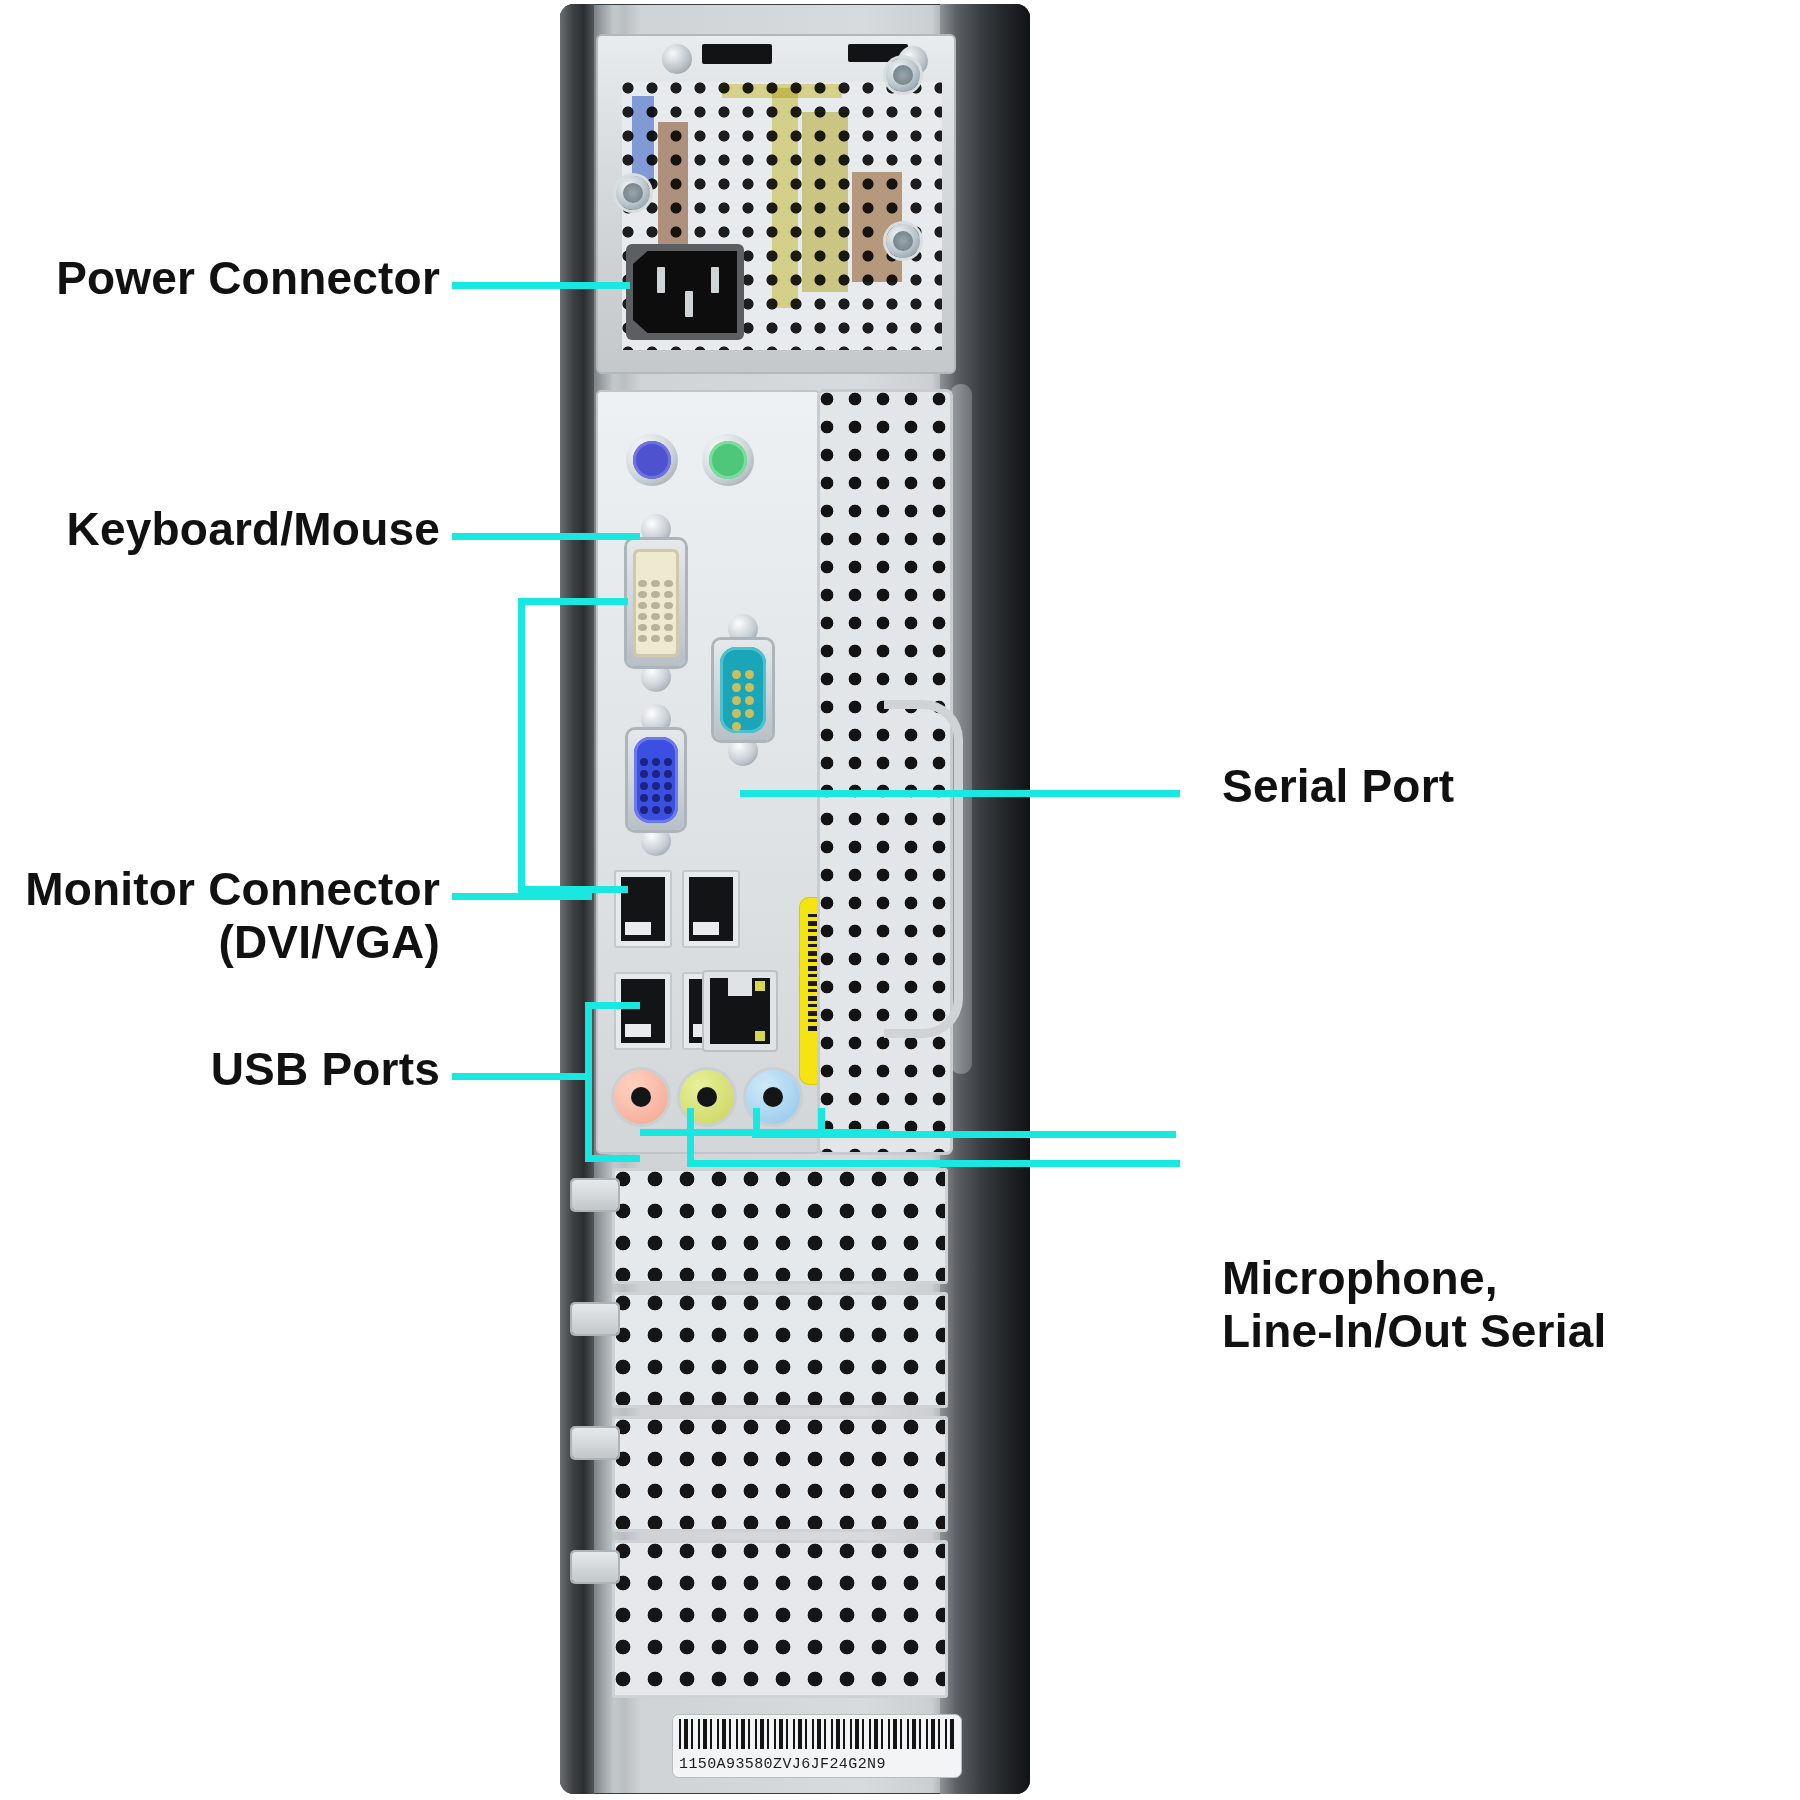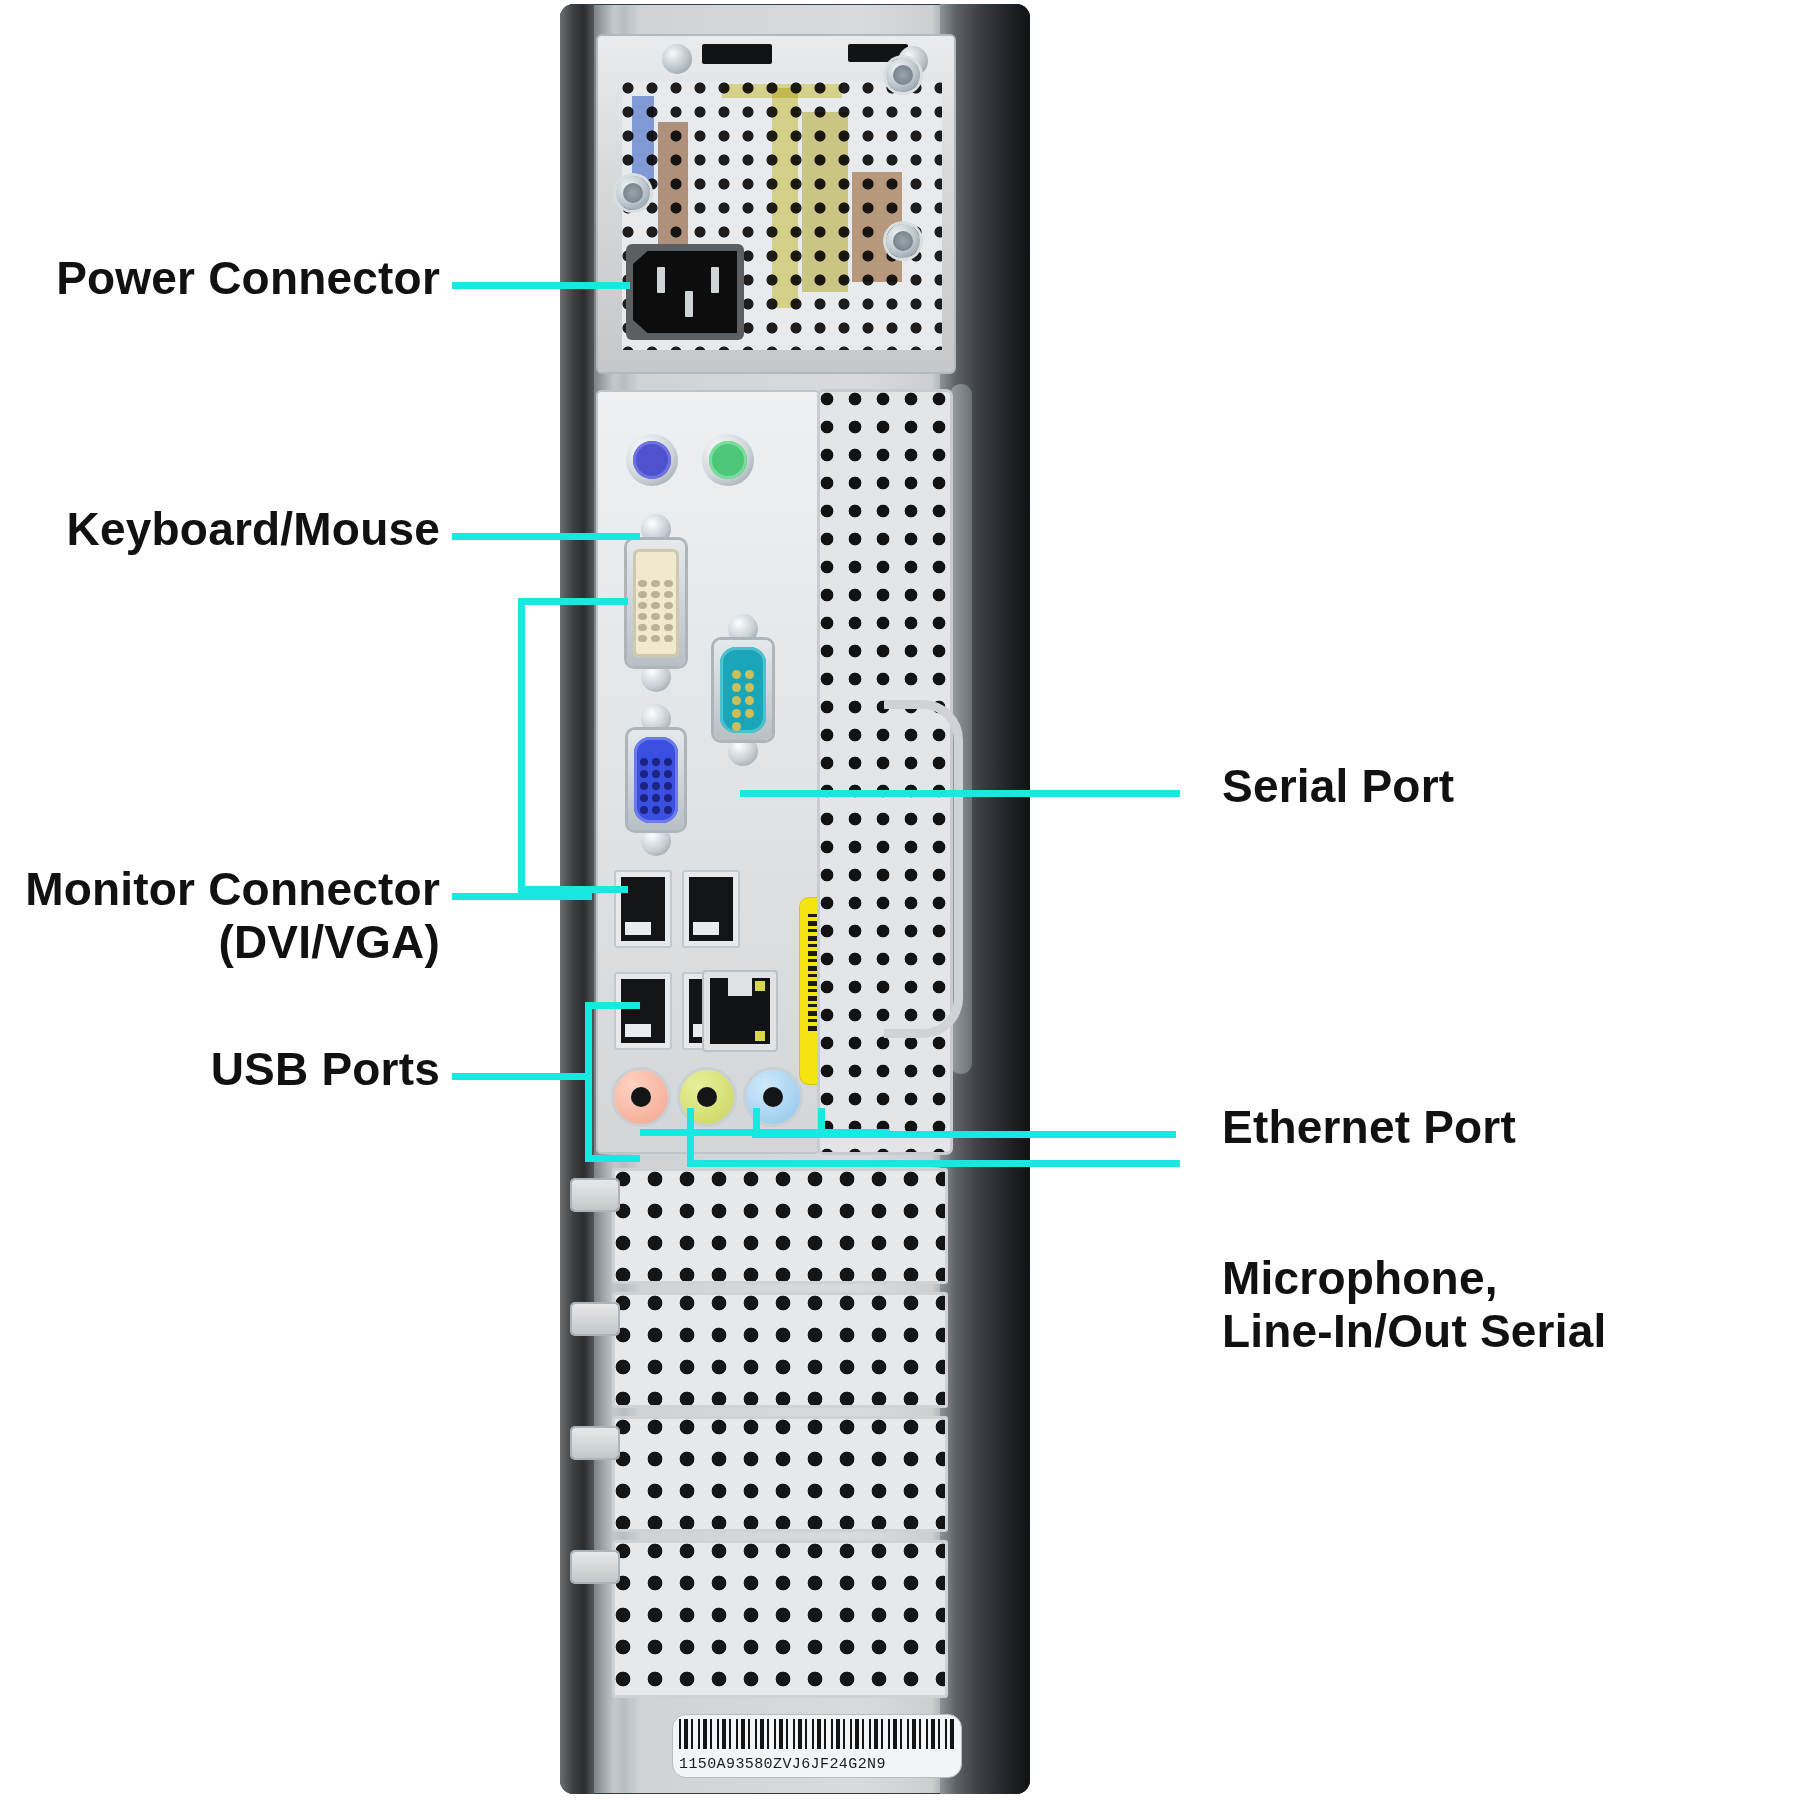--- a/index.html
+++ b/index.html
@@ -191,21 +191,21 @@
   }
   .slot-tab{
     position:absolute;left:572px;width:46px;height:30px;
     background:linear-gradient(180deg,#e6e9eb,#c2c7ca);border-radius:3px;
     box-shadow:0 0 0 2px #aeb3b7;
   }
 
   
   .btmlabel{
     position:absolute;left:672px;top:1714px;width:288px;height:62px;
-    background:#f3f4f5;border:1px solid #b9bdc0;border-radius:14px;overflow:hidden;
+    background:#f3f4f5;border:1px solid #b9bdc0;border-radius:7px;overflow:hidden;
   }
   .btmlabel .bars{
     position:absolute;left:6px;top:4px;right:6px;height:30px;
     background-image:repeating-linear-gradient(90deg,#141414 0 2px,transparent 2px 5px,
       #141414 5px 9px,transparent 9px 12px,#141414 12px 14px,transparent 14px 19px);
   }
   .btmlabel .sn{
     position:absolute;left:6px;bottom:4px;font-size:15px;color:#1b1b1b;
     font-family:"Liberation Mono",monospace;letter-spacing:.4px;white-space:nowrap;
   }
@@ -420,18 +420,17 @@
 
   <div class="label left" style="left:20px;top:863px;width:420px;">Monitor Connector
 (DVI/VGA)</div>
 
   <div class="label left" style="left:40px;top:503px;width:400px;">Keyboard/Mouse</div>
 
   <div class="label left" style="left:40px;top:1043px;width:400px;">USB Ports</div>
 
   <div class="label right" style="left:1222px;top:760px;width:520px;">Serial Port</div>
 
-  <div class="label right" style="left:1222px;top:1101px;width:520px;">Ethernet Port</div>
 
   <div class="label right" style="left:1222px;top:1252px;width:560px;">Microphone,
 Line-In/Out Serial</div>
 
 </div>
 
 </body></html>

